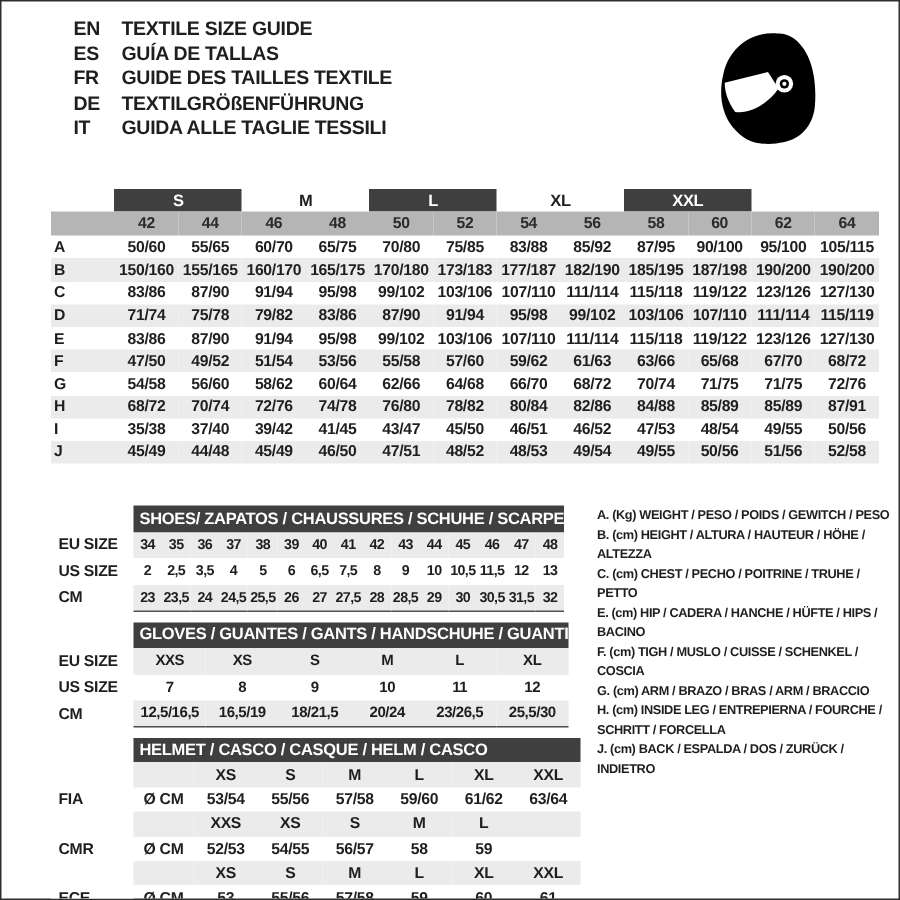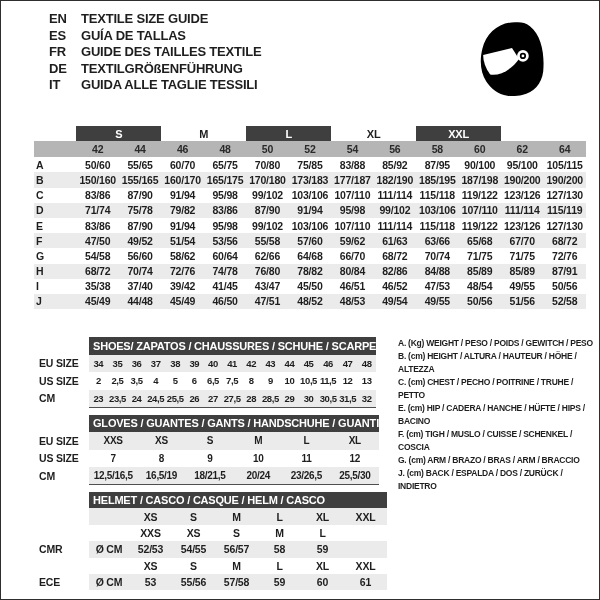--- a/index.html
+++ b/index.html
@@ -418,20 +418,30 @@
               <td class="gut"></td>
               <td></td>
               <td>XS</td>
               <td>S</td>
               <td>M</td>
               <td>L</td>
               <td>XL</td>
               <td>XXL</td>
             </tr>
             <tr>
+              <td class="gut">FIA</td>
+              <td>Ø CM</td>
+              <td>53/54</td>
+              <td>55/56</td>
+              <td>57/58</td>
+              <td>59/60</td>
+              <td>61/62</td>
+              <td>63/64</td>
+            </tr>
+            <tr>
               <td class="gut"></td>
               <td></td>
               <td>XXS</td>
               <td>XS</td>
               <td>S</td>
               <td>M</td>
               <td>L</td>
               <td></td>
             </tr>
             <tr>
@@ -467,17 +477,18 @@
           </tbody>
         </table>
     </div>
     <div class="legend" id="legend">
         <div class="legend-item">A. (Kg) WEIGHT / PESO / POIDS / GEWITCH / PESO</div>
         <div class="legend-item">B. (cm) HEIGHT / ALTURA / HAUTEUR / HÖHE / ALTEZZA</div>
         <div class="legend-item">C. (cm) CHEST / PECHO / POITRINE / TRUHE / PETTO</div>
         <div class="legend-item">E. (cm) HIP / CADERA / HANCHE / HÜFTE / HIPS / BACINO</div>
         <div class="legend-item">F. (cm) TIGH / MUSLO / CUISSE / SCHENKEL / COSCIA</div>
         <div class="legend-item">G. (cm) ARM / BRAZO / BRAS / ARM / BRACCIO</div>
+        <div class="legend-item">H. (cm) INSIDE LEG / ENTREPIERNA / FOURCHE / SCHRITT / FORCELLA</div>
         <div class="legend-item">J. (cm) BACK / ESPALDA / DOS / ZURÜCK / INDIETRO</div>
       </div>
   </div>
 
 </div>
 
 </body></html>

